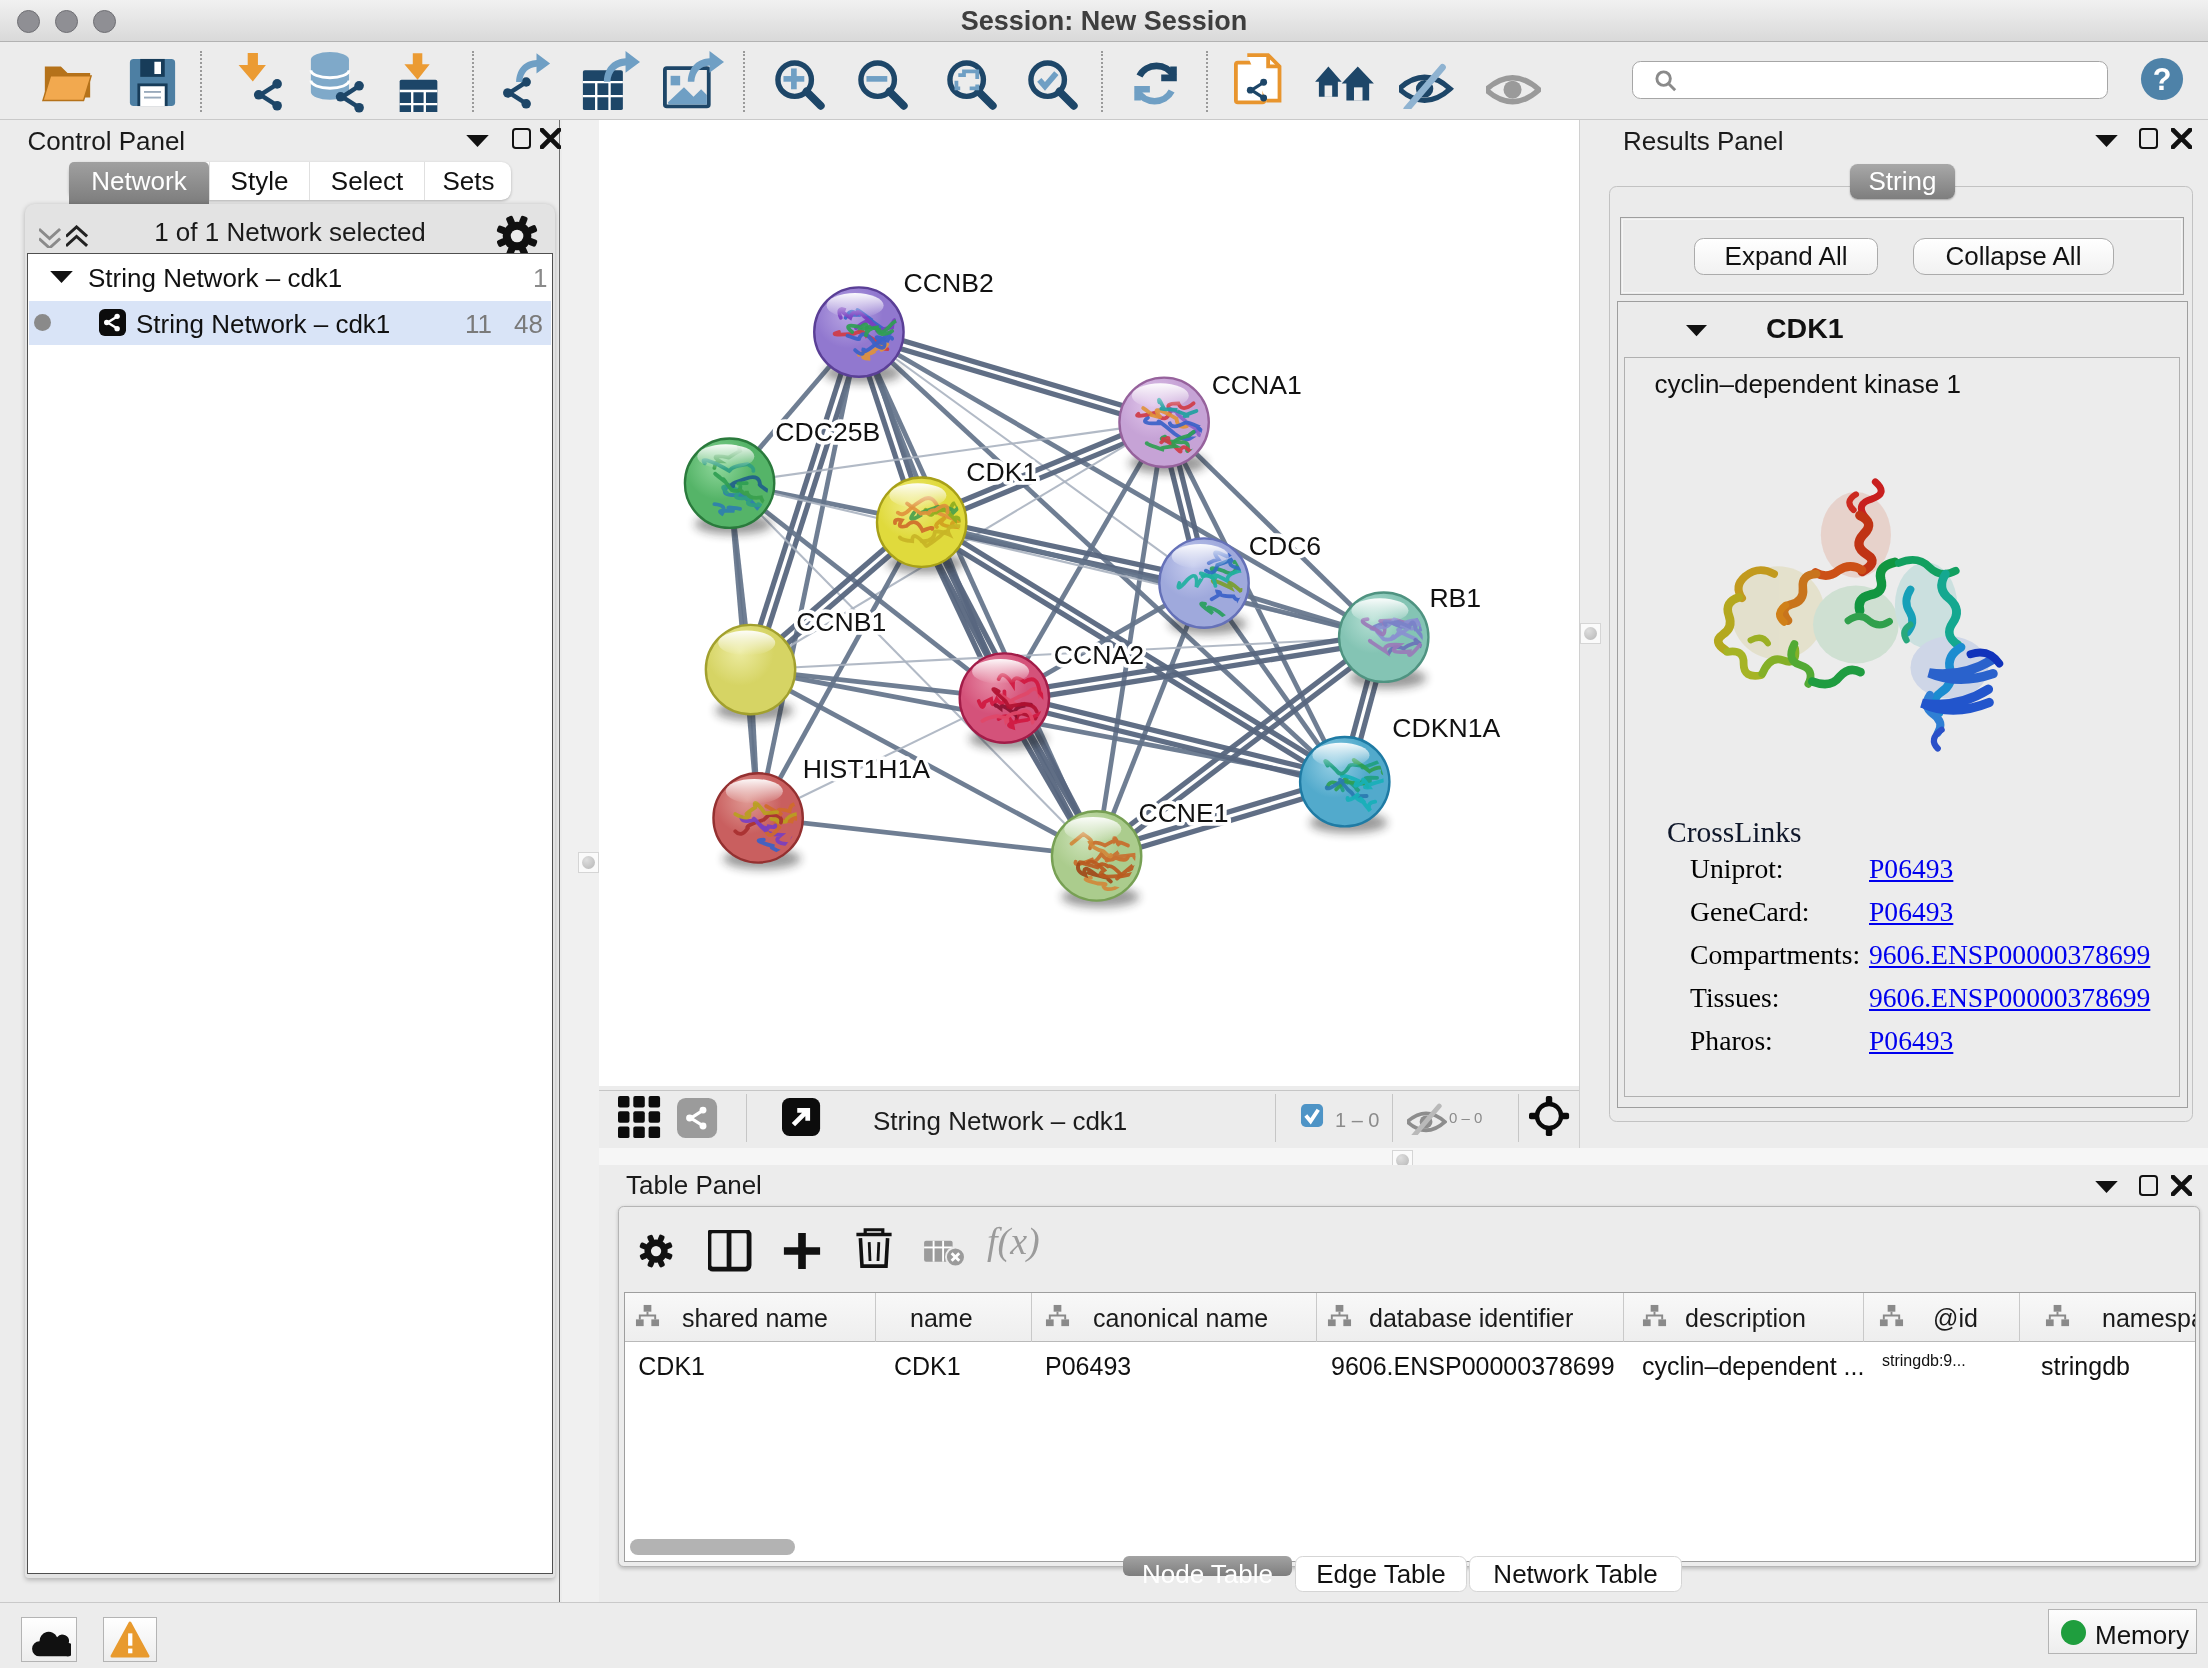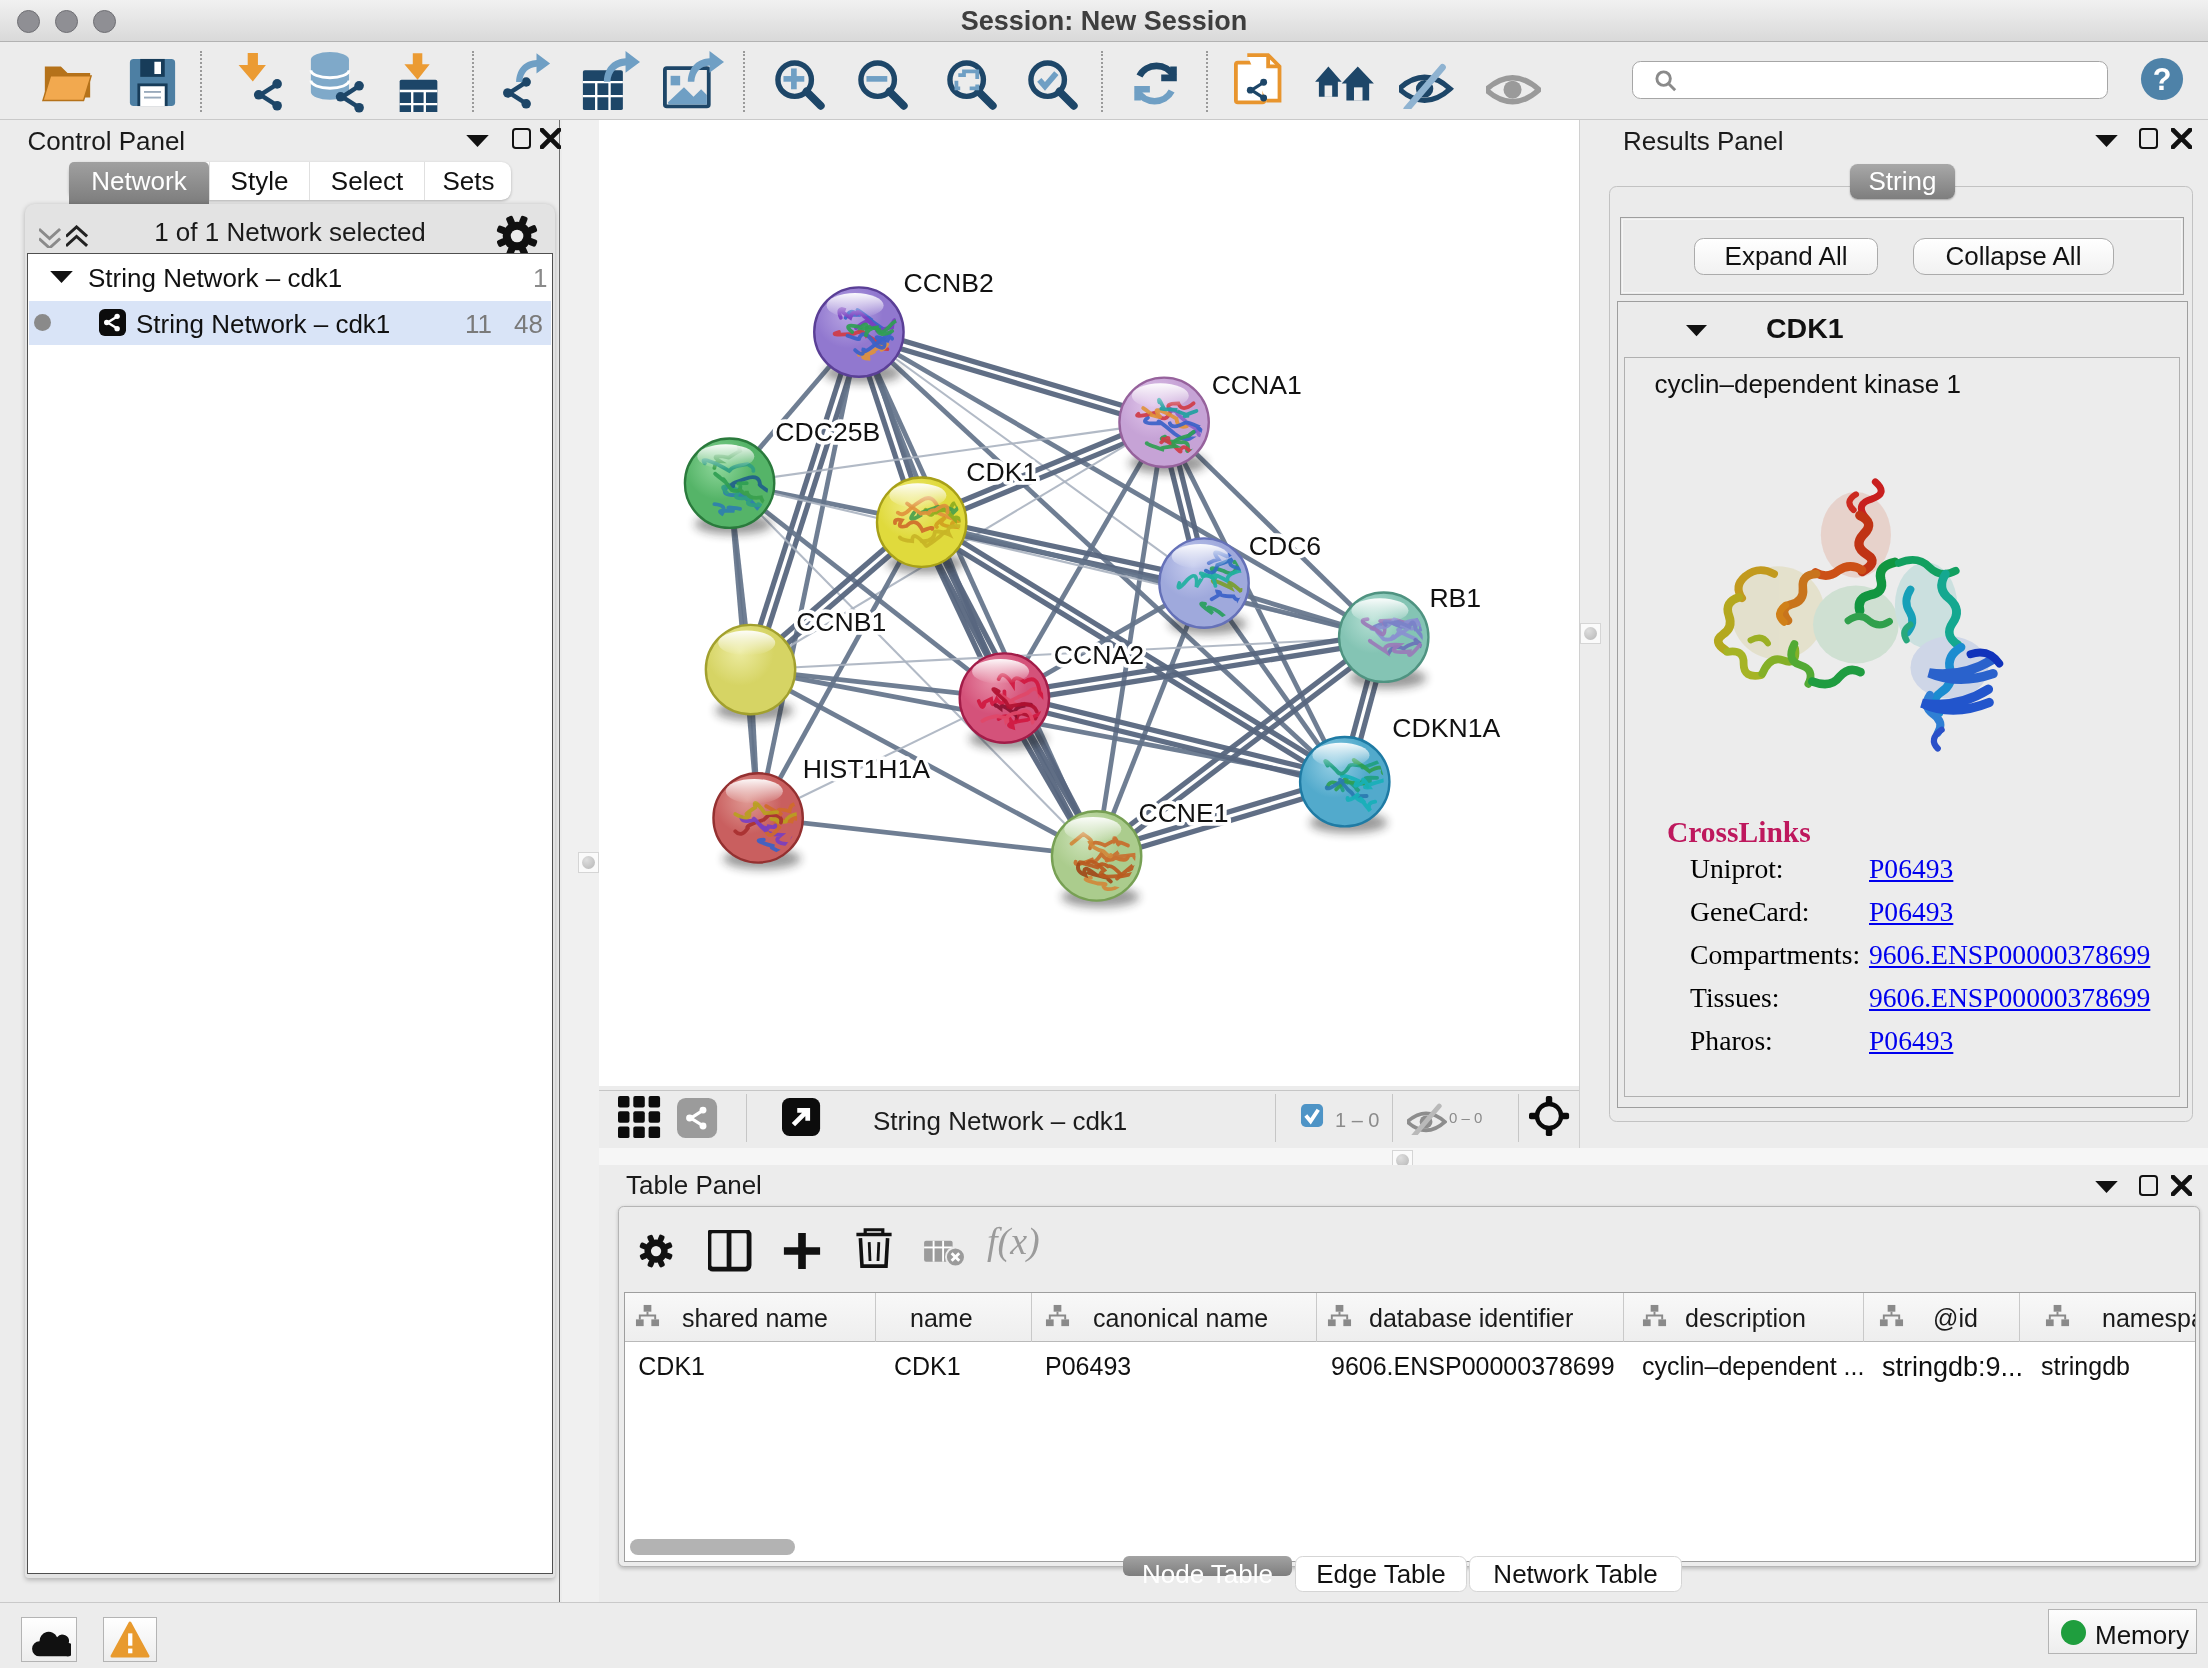--- a/index.html
+++ b/index.html
@@ -711,21 +711,21 @@
       <path d="M770,520 q-76,46 -162,34 q76,32 164,2" fill="none" stroke="#2a62cc" stroke-width="24" stroke-linecap="round"></path>
       <path d="M760,596 q-80,50 -170,36 q78,36 172,-2" fill="none" stroke="#2255cc" stroke-width="24" stroke-linecap="round"></path>
       <path d="M788,530 q-28,-40 -74,-24" fill="none" stroke="#1133bb" stroke-width="20" stroke-linecap="round"></path>
       <path d="M640,700 q-34,24 -10,48" fill="none" stroke="#2a50c8" stroke-width="16" stroke-linecap="round"></path>
       <path d="M420,96 q-30,18 -6,40" fill="none" stroke="#cc2a20" stroke-width="16" stroke-linecap="round"></path>
       <path d="M240,380 q-30,22 -4,44" fill="none" stroke="#d08018" stroke-width="18" stroke-linecap="round"></path>
       <path d="M150,470 q30,-16 44,8" fill="none" stroke="#9cb024" stroke-width="16" stroke-linecap="round"></path>
       <path d="M400,420 q30,-22 54,0 q24,20 52,2" fill="none" stroke="#30a04c" stroke-width="18" stroke-linecap="round"></path>
       <path d="M560,430 q-26,16 -10,40" fill="none" stroke="#28a87c" stroke-width="16" stroke-linecap="round"></path>
     </svg>
-  <div style="position:absolute;left:42px;top:458px;font-size:29.5px;font-weight:bold;color:#be185d;font-family:'Liberation Serif',serif">CrossLinks</div>
+  <div style="position:absolute;left:42px;top:458px;font-size:29.5px;font-weight:normal;color:#0f172a;font-family:'Liberation Serif',serif">CrossLinks</div>
   <div style="position:absolute;left:65px;top:489px;font-size:27.6px;color:#000;font-family:'Liberation Serif',serif;line-height:43px">
     Uniprot:<br>GeneCard:<br>Compartments:<br>Tissues:<br>Pharos:
   </div>
   <div style="position:absolute;left:244px;top:489px;font-size:27.6px;color:#0000EE;text-decoration:underline;font-family:'Liberation Serif',serif;line-height:43px">
     P06493<br>P06493<br>9606.ENSP00000378699<br>9606.ENSP00000378699<br>P06493
   </div>
 </div>
 
 <div class="abs" style="left:599px;top:1148px;width:1609px;height:17px;background:#f6f6f6"></div>
 <div class="abs" style="left:1392px;top:1150px;width:21px;height:21px;background:#fafafa;border:1px solid #d5d5d5"></div>
@@ -832,21 +832,21 @@
   <div style="position:absolute;left:744px;top:10.5px;font-size:25px;color:#1a1a1a">database identifier</div>
   <div style="position:absolute;left:1060px;top:10.5px;font-size:25px;color:#1a1a1a">description</div>
   <div style="position:absolute;left:1308px;top:10.5px;font-size:25px;color:#1a1a1a">@id</div>
   <div style="position:absolute;left:1477px;top:10.5px;font-size:25px;color:#1a1a1a">namespac</div>
 
   <div style="position:absolute;left:13.3px;top:59px;font-size:25px;color:#111">CDK1</div>
   <div style="position:absolute;left:269px;top:59px;font-size:25px;color:#111">CDK1</div>
   <div style="position:absolute;left:420px;top:59px;font-size:25px;color:#111">P06493</div>
   <div style="position:absolute;left:706px;top:59px;font-size:25px;color:#111">9606.ENSP00000378699</div>
   <div style="position:absolute;left:1017px;top:59px;font-size:25px;color:#111">cyclin–dependent ...</div>
-  <div style="position:absolute;left:1257px;top:59px;font-size:27px;color:#111">stringdb:9...</div>
+  <div style="position:absolute;left:1257px;top:59px;font-size:16px;color:#111">stringdb:9...</div>
   <div style="position:absolute;left:1416px;top:59px;font-size:25px;color:#111">stringdb</div>
 
   <div style="position:absolute;left:4.8px;bottom:5.7px;width:165px;height:16px;background:#b3b3b3;border-radius:8.6px"></div>
 </div>
 
 <div class="abs" style="left:1123px;top:1556px;width:169px;height:20px;background:linear-gradient(#a3a3a3,#7e7e7e);border-radius:6px;color:#fff;font-size:26px;text-align:center;line-height:36px">Node Table</div>
 <div class="abs" style="left:1295px;top:1556px;width:172px;height:36px;background:#fff;border:1px solid #d5d5d5;border-radius:7.6px;color:#111;font-size:26px;text-align:center;line-height:34px">Edge Table</div>
 <div class="abs" style="left:1469px;top:1556px;width:213px;height:36px;background:#fff;border:1px solid #d5d5d5;border-radius:7.6px;color:#111;font-size:26px;text-align:center;line-height:34px">Network Table</div>
 
 <div class="abs" style="left:0;top:1602px;width:2208px;height:67px;background:#ececec;border-top:1.9px solid #c9c9c9"></div>

